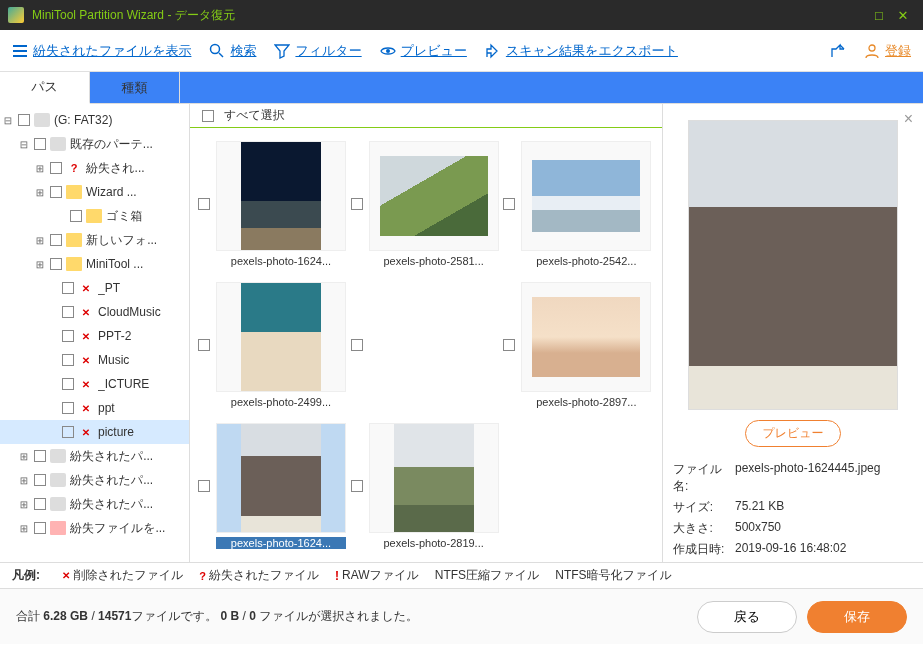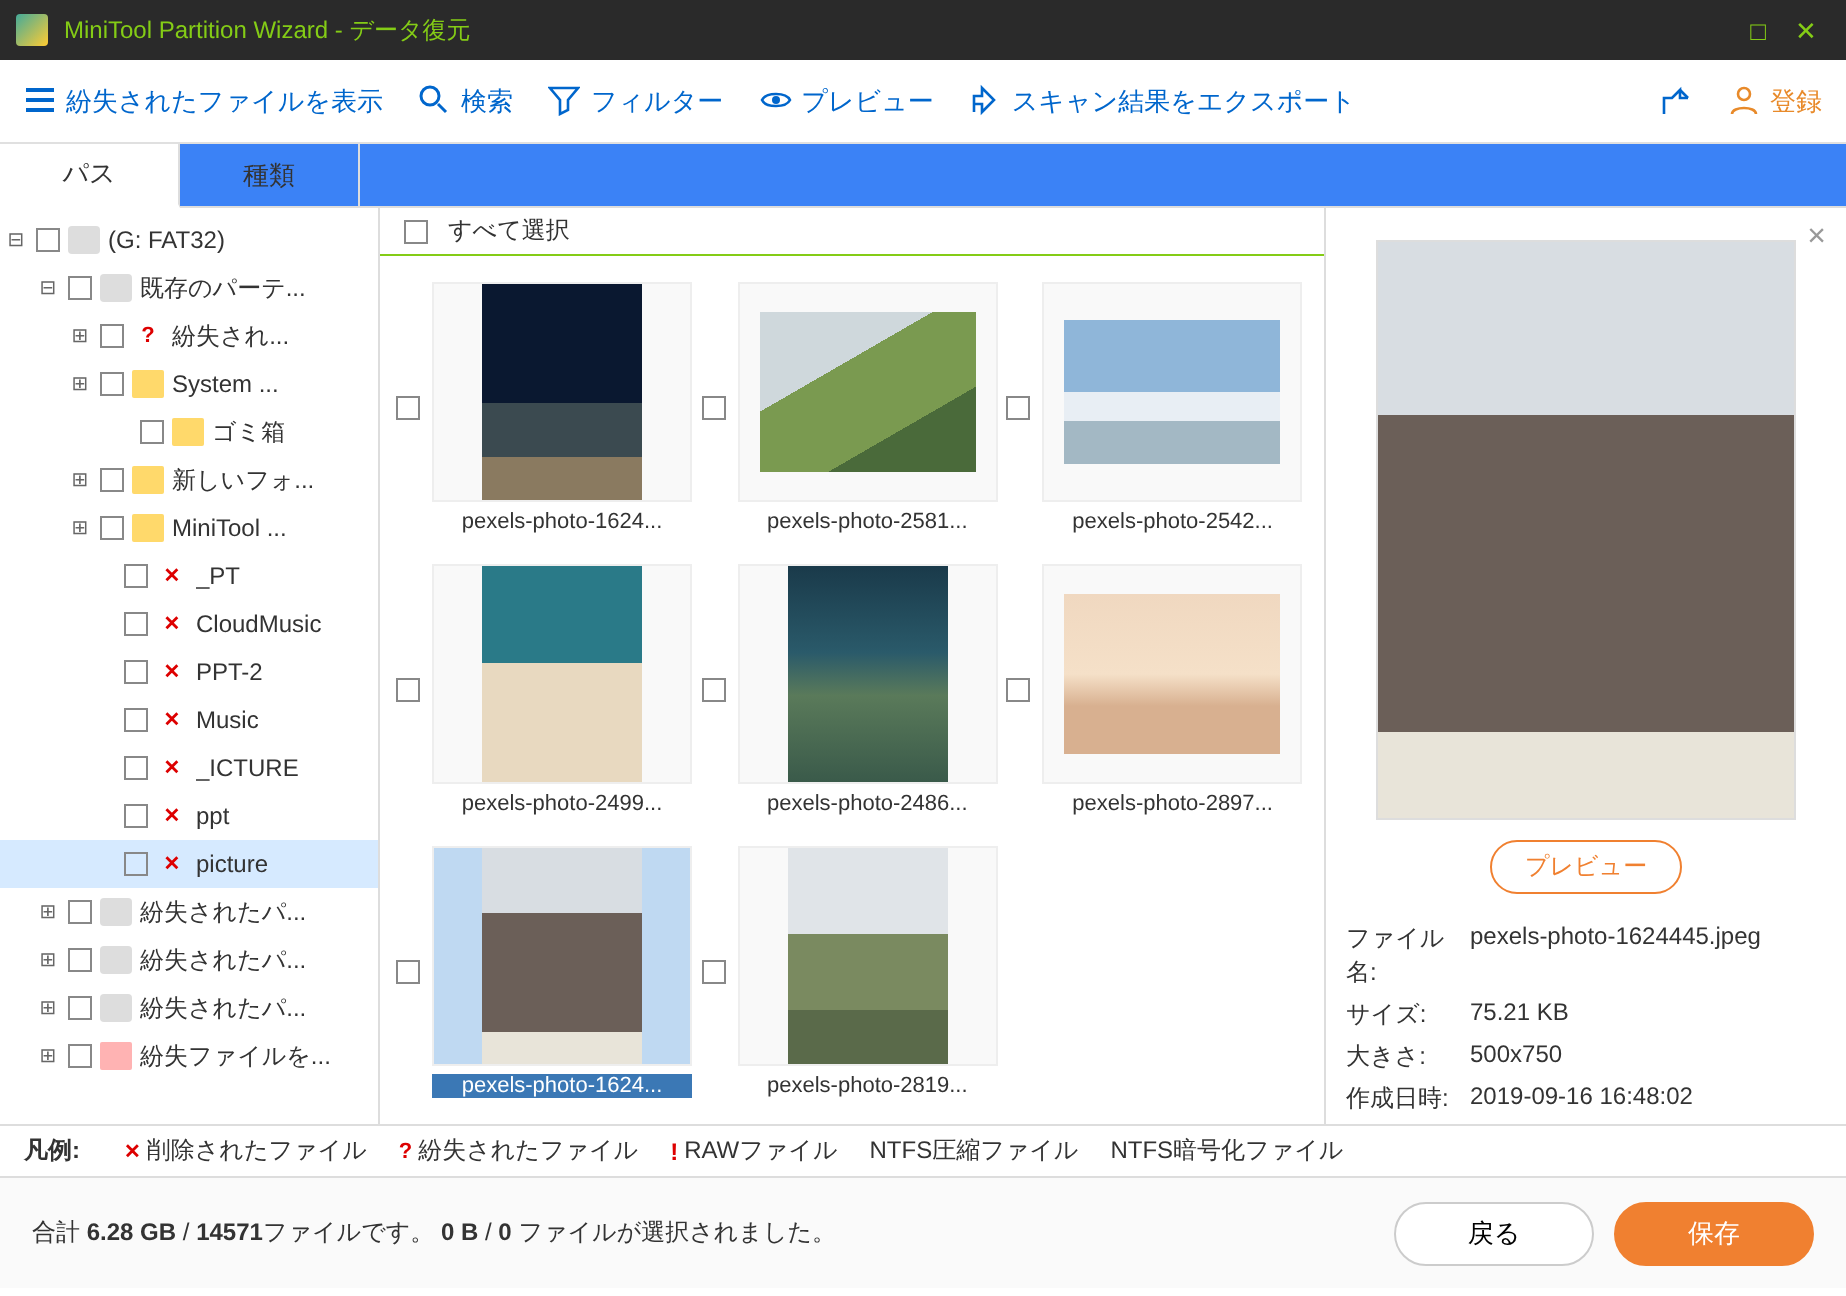--- a/index.html
+++ b/index.html
@@ -4,21 +4,21 @@
 <style>
 * { margin: 0; padding: 0; box-sizing: border-box; font-family: "Segoe UI", Meiryo, sans-serif; }
 body { width: 923px; height: 648px; background: #fff; overflow: hidden; font-size: 12px; color: #333; }
 
 .titlebar { height: 30px; background: #2a2a2a; color: #84cc16; display: flex; align-items: center; padding: 0 8px; }
 .titlebar .logo { width: 16px; height: 16px; background: linear-gradient(135deg,#4a9,#fc3); border-radius: 2px; margin-right: 8px; }
 .titlebar .title { flex: 1; font-size: 12px; }
 .titlebar .winbtn { width: 24px; text-align: center; cursor: pointer; font-size: 13px; }
 
 .toolbar { height: 42px; border-bottom: 1px solid #e0e0e0; display: flex; align-items: center; padding: 0 12px; gap: 18px; }
-.toolbar .tbtn { display: flex; align-items: flex-start; gap: 5px; color: #0066cc; cursor: pointer; font-size: 13px; }
+.toolbar .tbtn { display: flex; align-items: center; gap: 5px; color: #0066cc; cursor: pointer; font-size: 13px; text-decoration: underline; }
 .toolbar .spacer { flex: 1; }
 .toolbar .reg { color: #e88a2a; }
 .toolbar svg, .toolbar .ticon { width: 16px; height: 16px; }
 
 .tabbar { height: 32px; border-bottom: 1px solid #ddd; display: flex; background: #3b82f6; }
 .tab { width: 90px; display: flex; align-items: center; justify-content: center; border-right: 1px solid #ddd; cursor: pointer; font-size: 13px; }
 .tab.active { background: #fff; border-bottom: 2px solid #fff; margin-bottom: -1px; }
 
 .main { display: flex; height: 458px; }
 
@@ -157,21 +157,21 @@
         <span class="chk"></span>
         <span class="ficon">
           <span class="mark-q">?</span>
         </span>
         <span class="tlabel">紛失され...</span>
     </div>
     <div class="tree-row" style="padding-left:34px">
       <span class="exp">⊞</span>
         <span class="chk"></span>
         <span class="ficon folder"></span>
-        <span class="tlabel">System ...</span>
+        <span class="tlabel">Wizard ...</span>
     </div>
     <div class="tree-row" style="padding-left:54px">
       <span class="exp"></span>
         <span class="chk"></span>
         <span class="ficon folder"></span>
         <span class="tlabel">ゴミ箱</span>
     </div>
     <div class="tree-row" style="padding-left:34px">
       <span class="exp">⊞</span>
         <span class="chk"></span>
@@ -303,26 +303,20 @@
           <span class="chk"></span>
   <div class="card">
     <div class="thumbwrap">
       <div class="thumb" style="width:80px;height:108px;background:linear-gradient(#2a7a88 45%,#e8d9c0 45%)"></div>
     </div>
     <div class="fname">pexels-photo-2499...</div>
   </div>
         </div>
         <div class="cell">
           <span class="chk"></span>
-  <div class="card">
-    <div class="thumbwrap">
-      <div class="thumb" style="width:80px;height:108px;background:linear-gradient(#1a3a4a,#2a5a6a 40%,#5a7a5a 60%,#3a5a4a)"></div>
-    </div>
-    <div class="fname">pexels-photo-2486...</div>
-  </div>
         </div>
         <div class="cell">
           <span class="chk"></span>
   <div class="card">
     <div class="thumbwrap">
       <div class="thumb" style="width:108px;height:80px;background:linear-gradient(#f0d8c0,#f5e0c8 50%,#d8b090 70%)"></div>
     </div>
     <div class="fname">pexels-photo-2897...</div>
   </div>
         </div>

